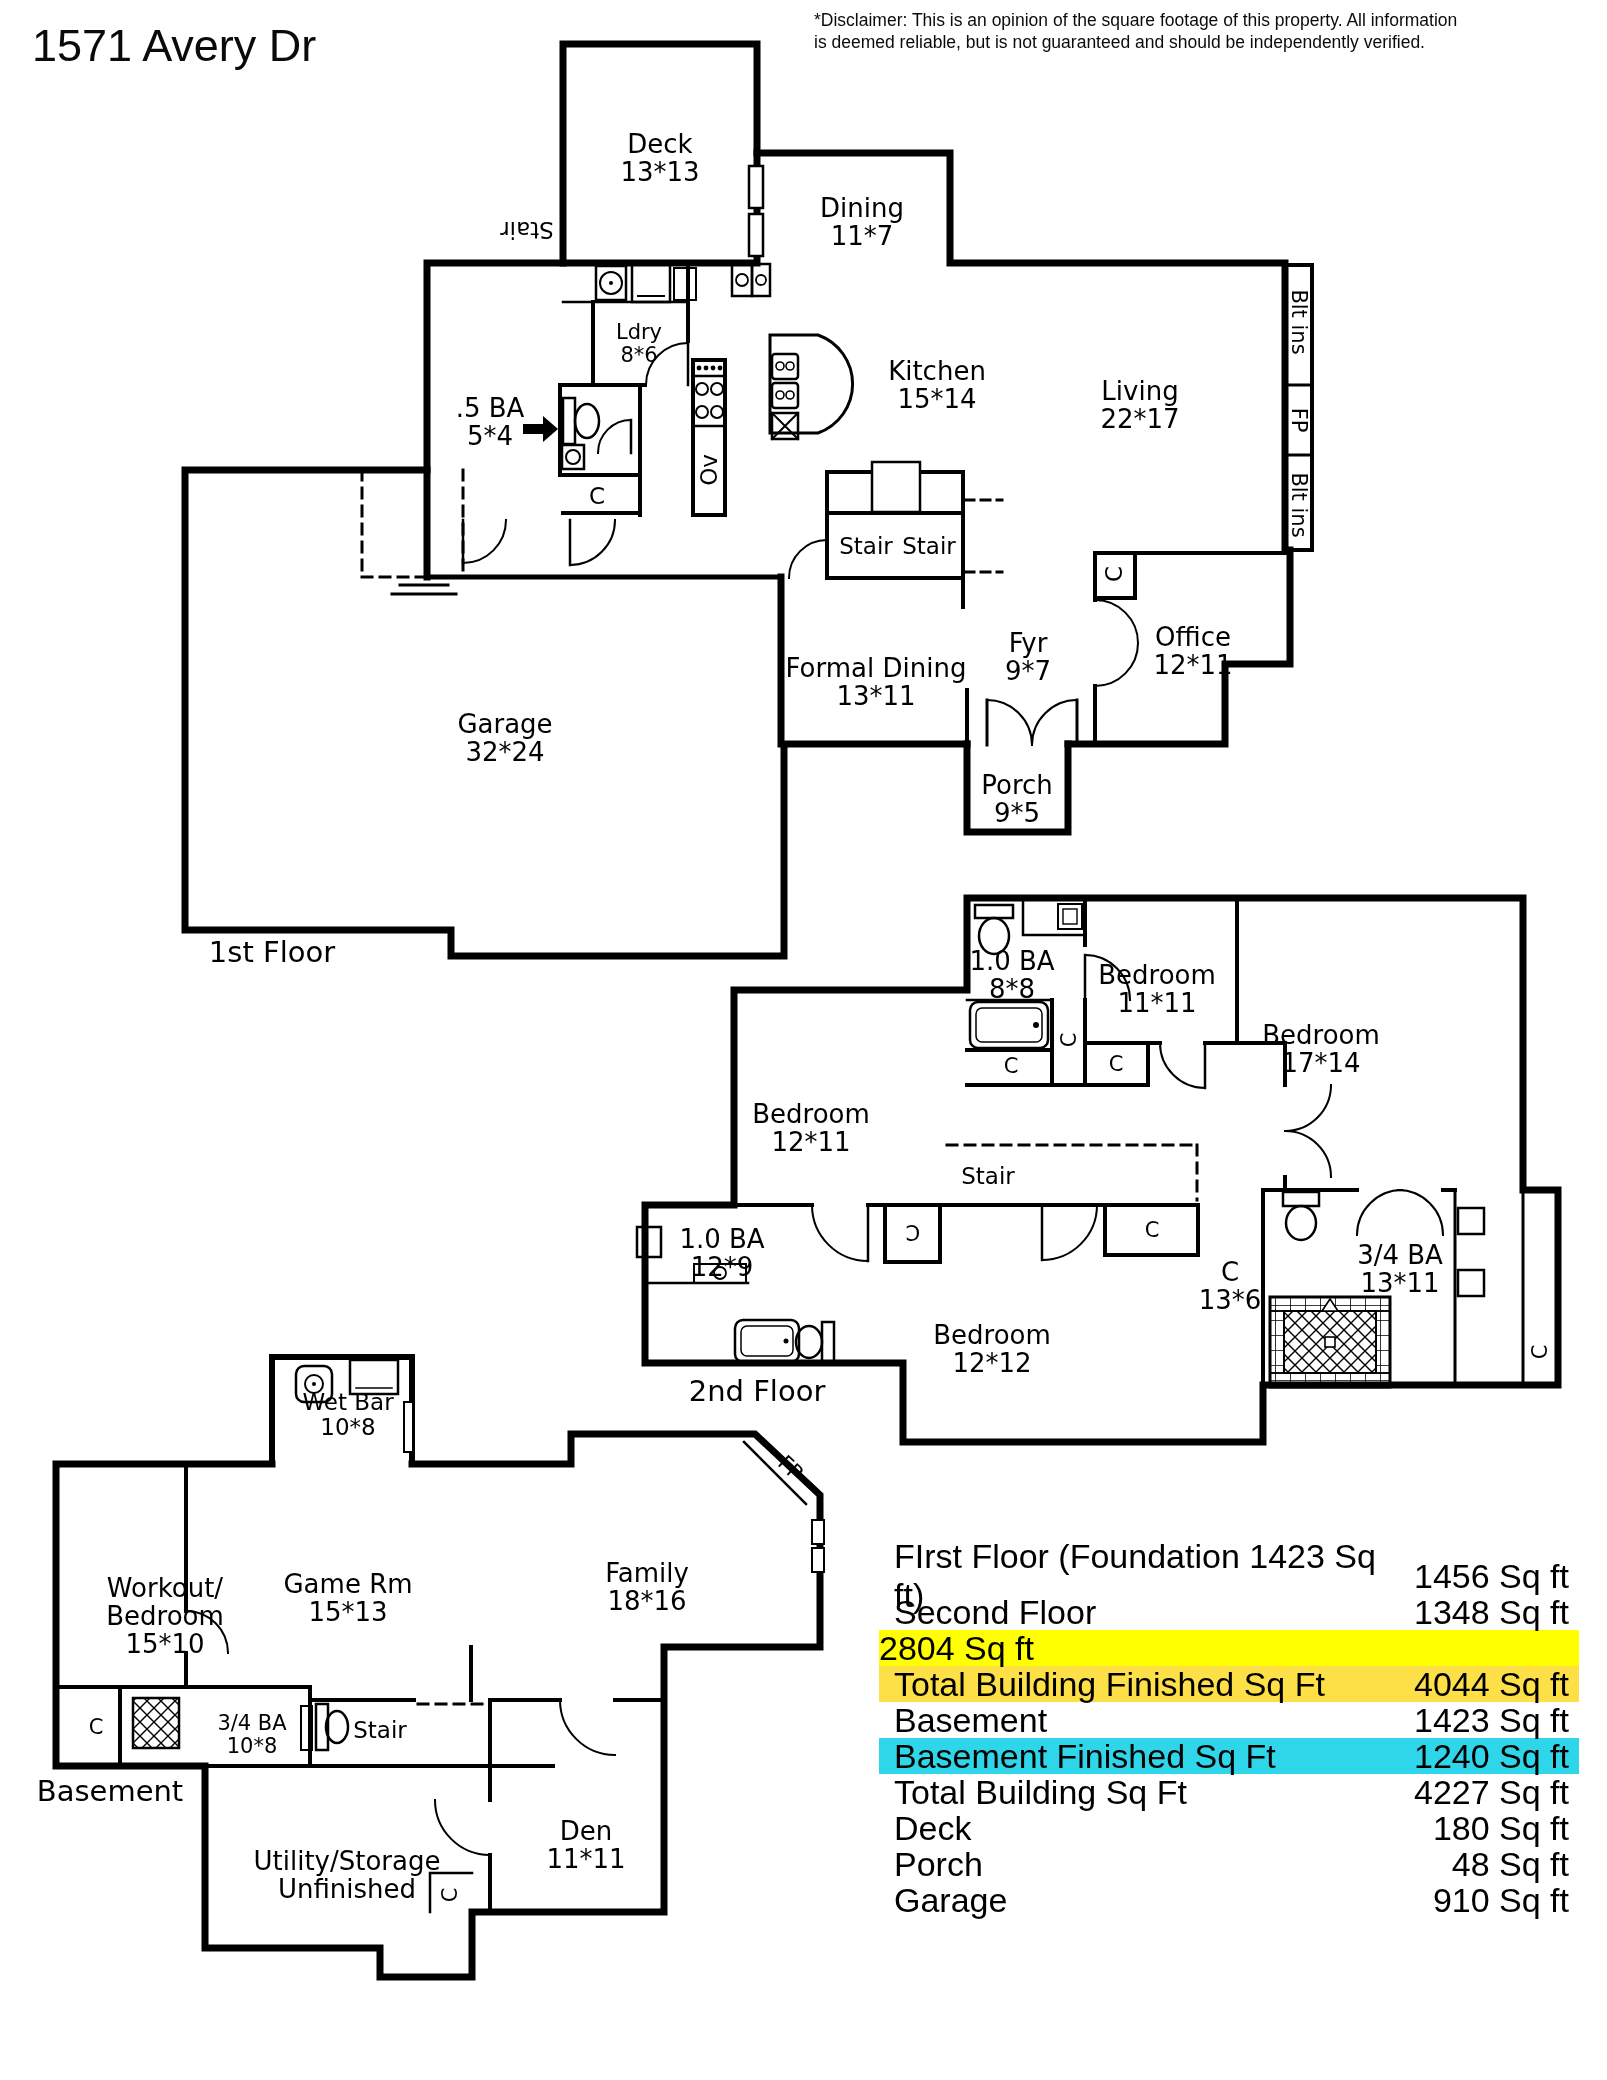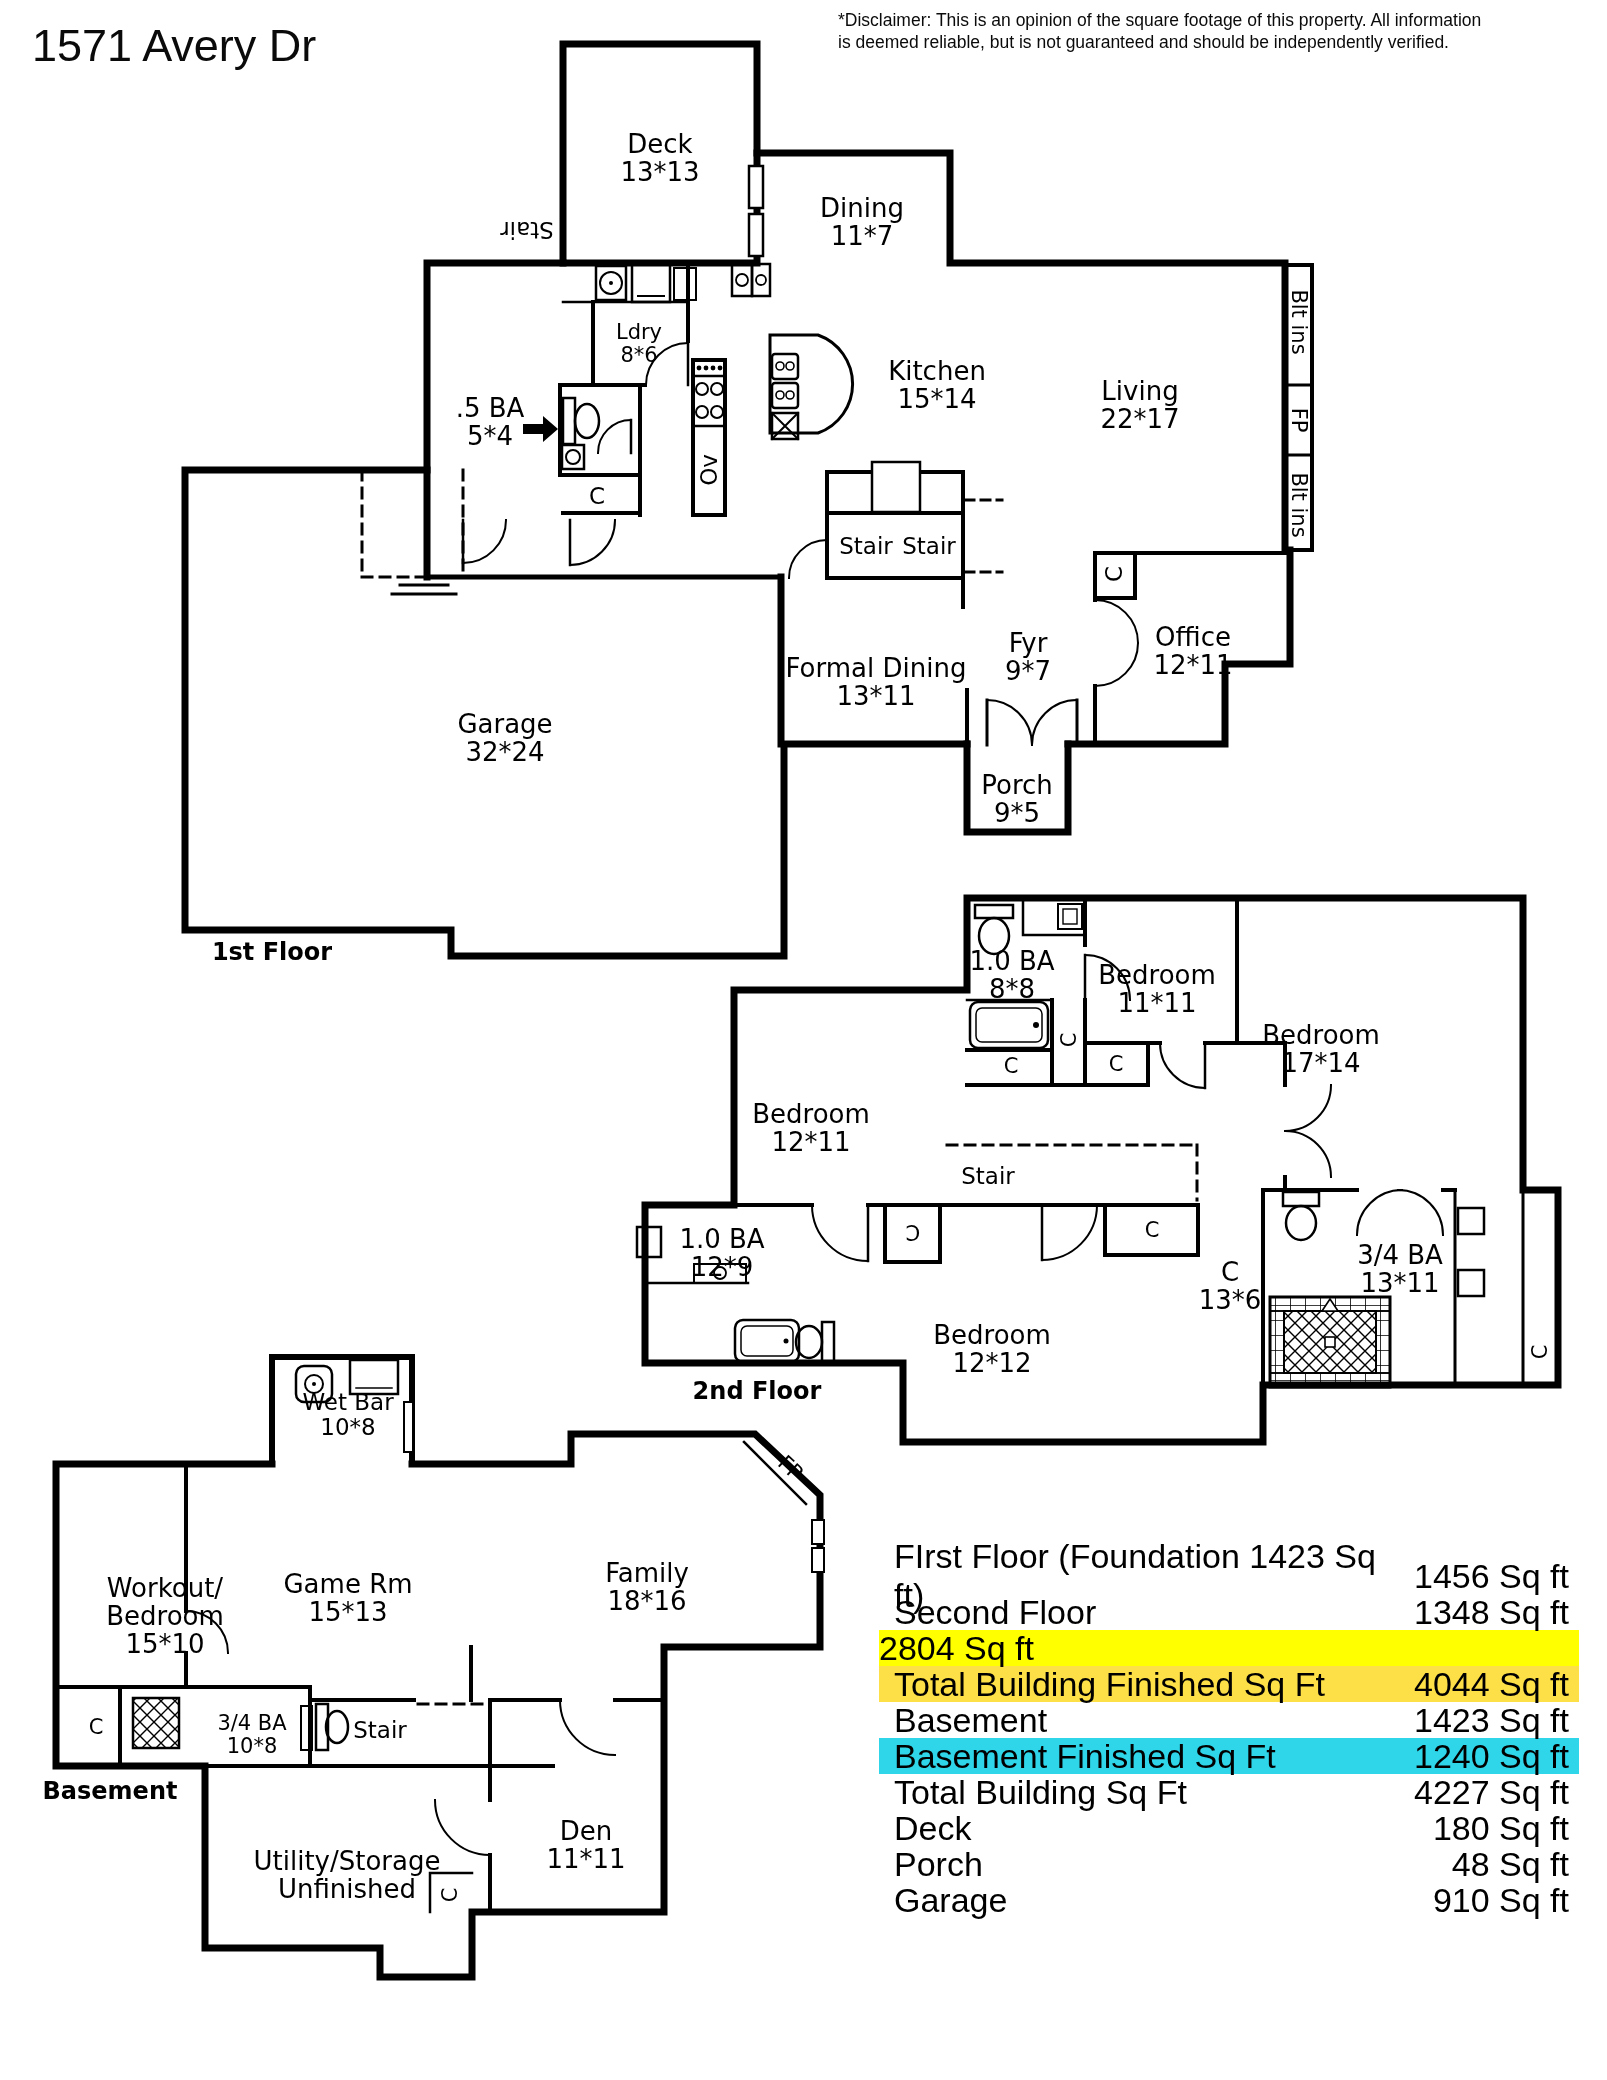--- a/index.html
+++ b/index.html
@@ -1,31 +1,31 @@
 <!DOCTYPE html>
 <html><head>
 <meta charset="utf-8">
 <style>
   html,body{margin:0;padding:0;background:#fff;}
   .canvas{position:relative;width:1607px;height:2080px;background:#fff;overflow:hidden;
           font-family:"DejaVu Sans",sans-serif;color:#000;}
   .title{position:absolute;left:20px;top:8px;font-family:"Liberation Sans",sans-serif;
          font-size:45px;letter-spacing:0px;color:#0a0a0a;margin:12px;font-weight:normal;}
-  .disclaimer{position:absolute;left:838px;top:10px;width:740px;
+  .disclaimer{position:absolute;left:814px;top:10px;width:740px;
               font-family:"Liberation Sans",sans-serif;font-size:17.5px;line-height:21.5px;color:#0a0a0a;}
   .plan-svg{position:absolute;left:0;top:0;}
   .rlabel{position:absolute;transform:translate(-50%,-50%);text-align:center;white-space:nowrap;
           font-size:26px;line-height:1.08;color:#000;}
   .rlabel.small{font-size:21px;}
   .rlabel.mid{font-size:23px;}
   .rot90{transform:translate(-50%,-50%) rotate(90deg);}
   .rotm90{transform:translate(-50%,-50%) rotate(-90deg);}
   .rot180{transform:translate(-50%,-50%) rotate(180deg);}
   .rot45{transform:translate(-50%,-50%) rotate(43deg);}
-  .floor-name{font-size:24px;font-weight:bold;}
+  .floor-name{font-size:29px;}
   .summary{position:absolute;left:879px;top:1558px;width:700px;
            font-family:Liberation Sans, sans-serif;font-size:34px;color:#000;}
   .srow{display:flex;align-items:center;height:36px;}
   .srow .lbl{padding-left:15px;flex:1;}
   .srow .val{padding-right:10px;text-align:right;min-width:150px;}
 </style>
 </head>
 <body>
 
 <div class="canvas">

